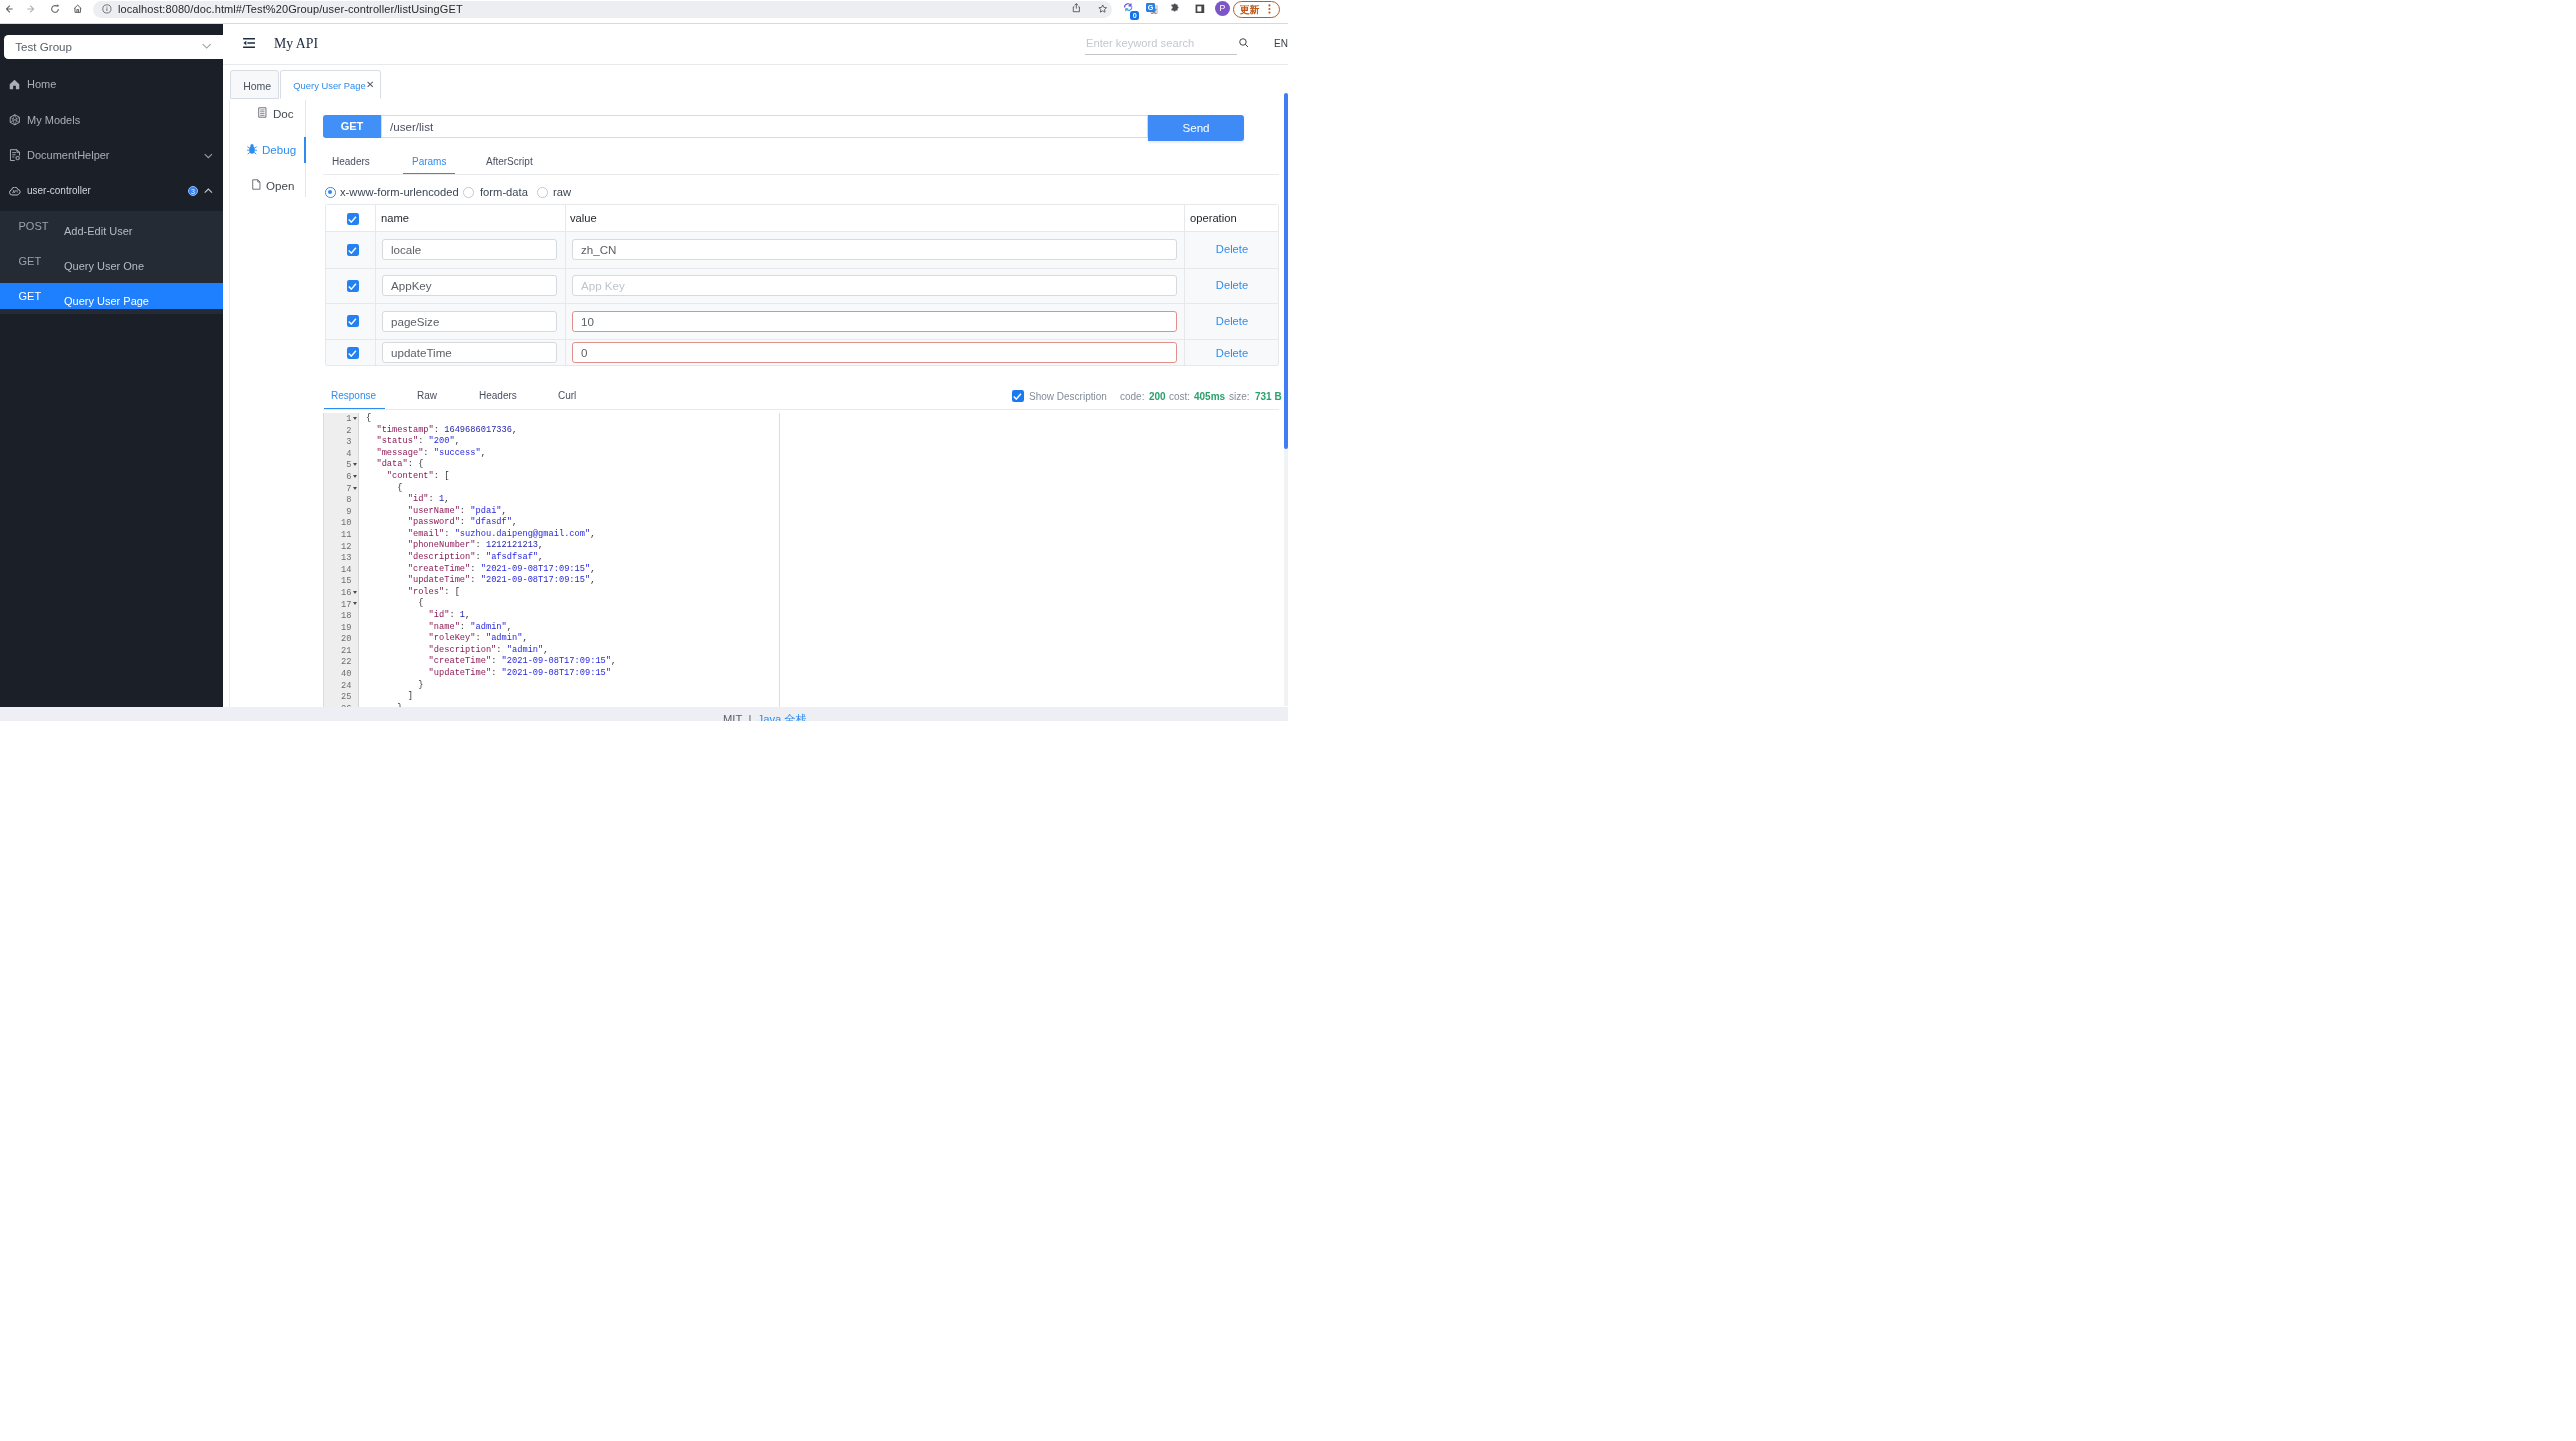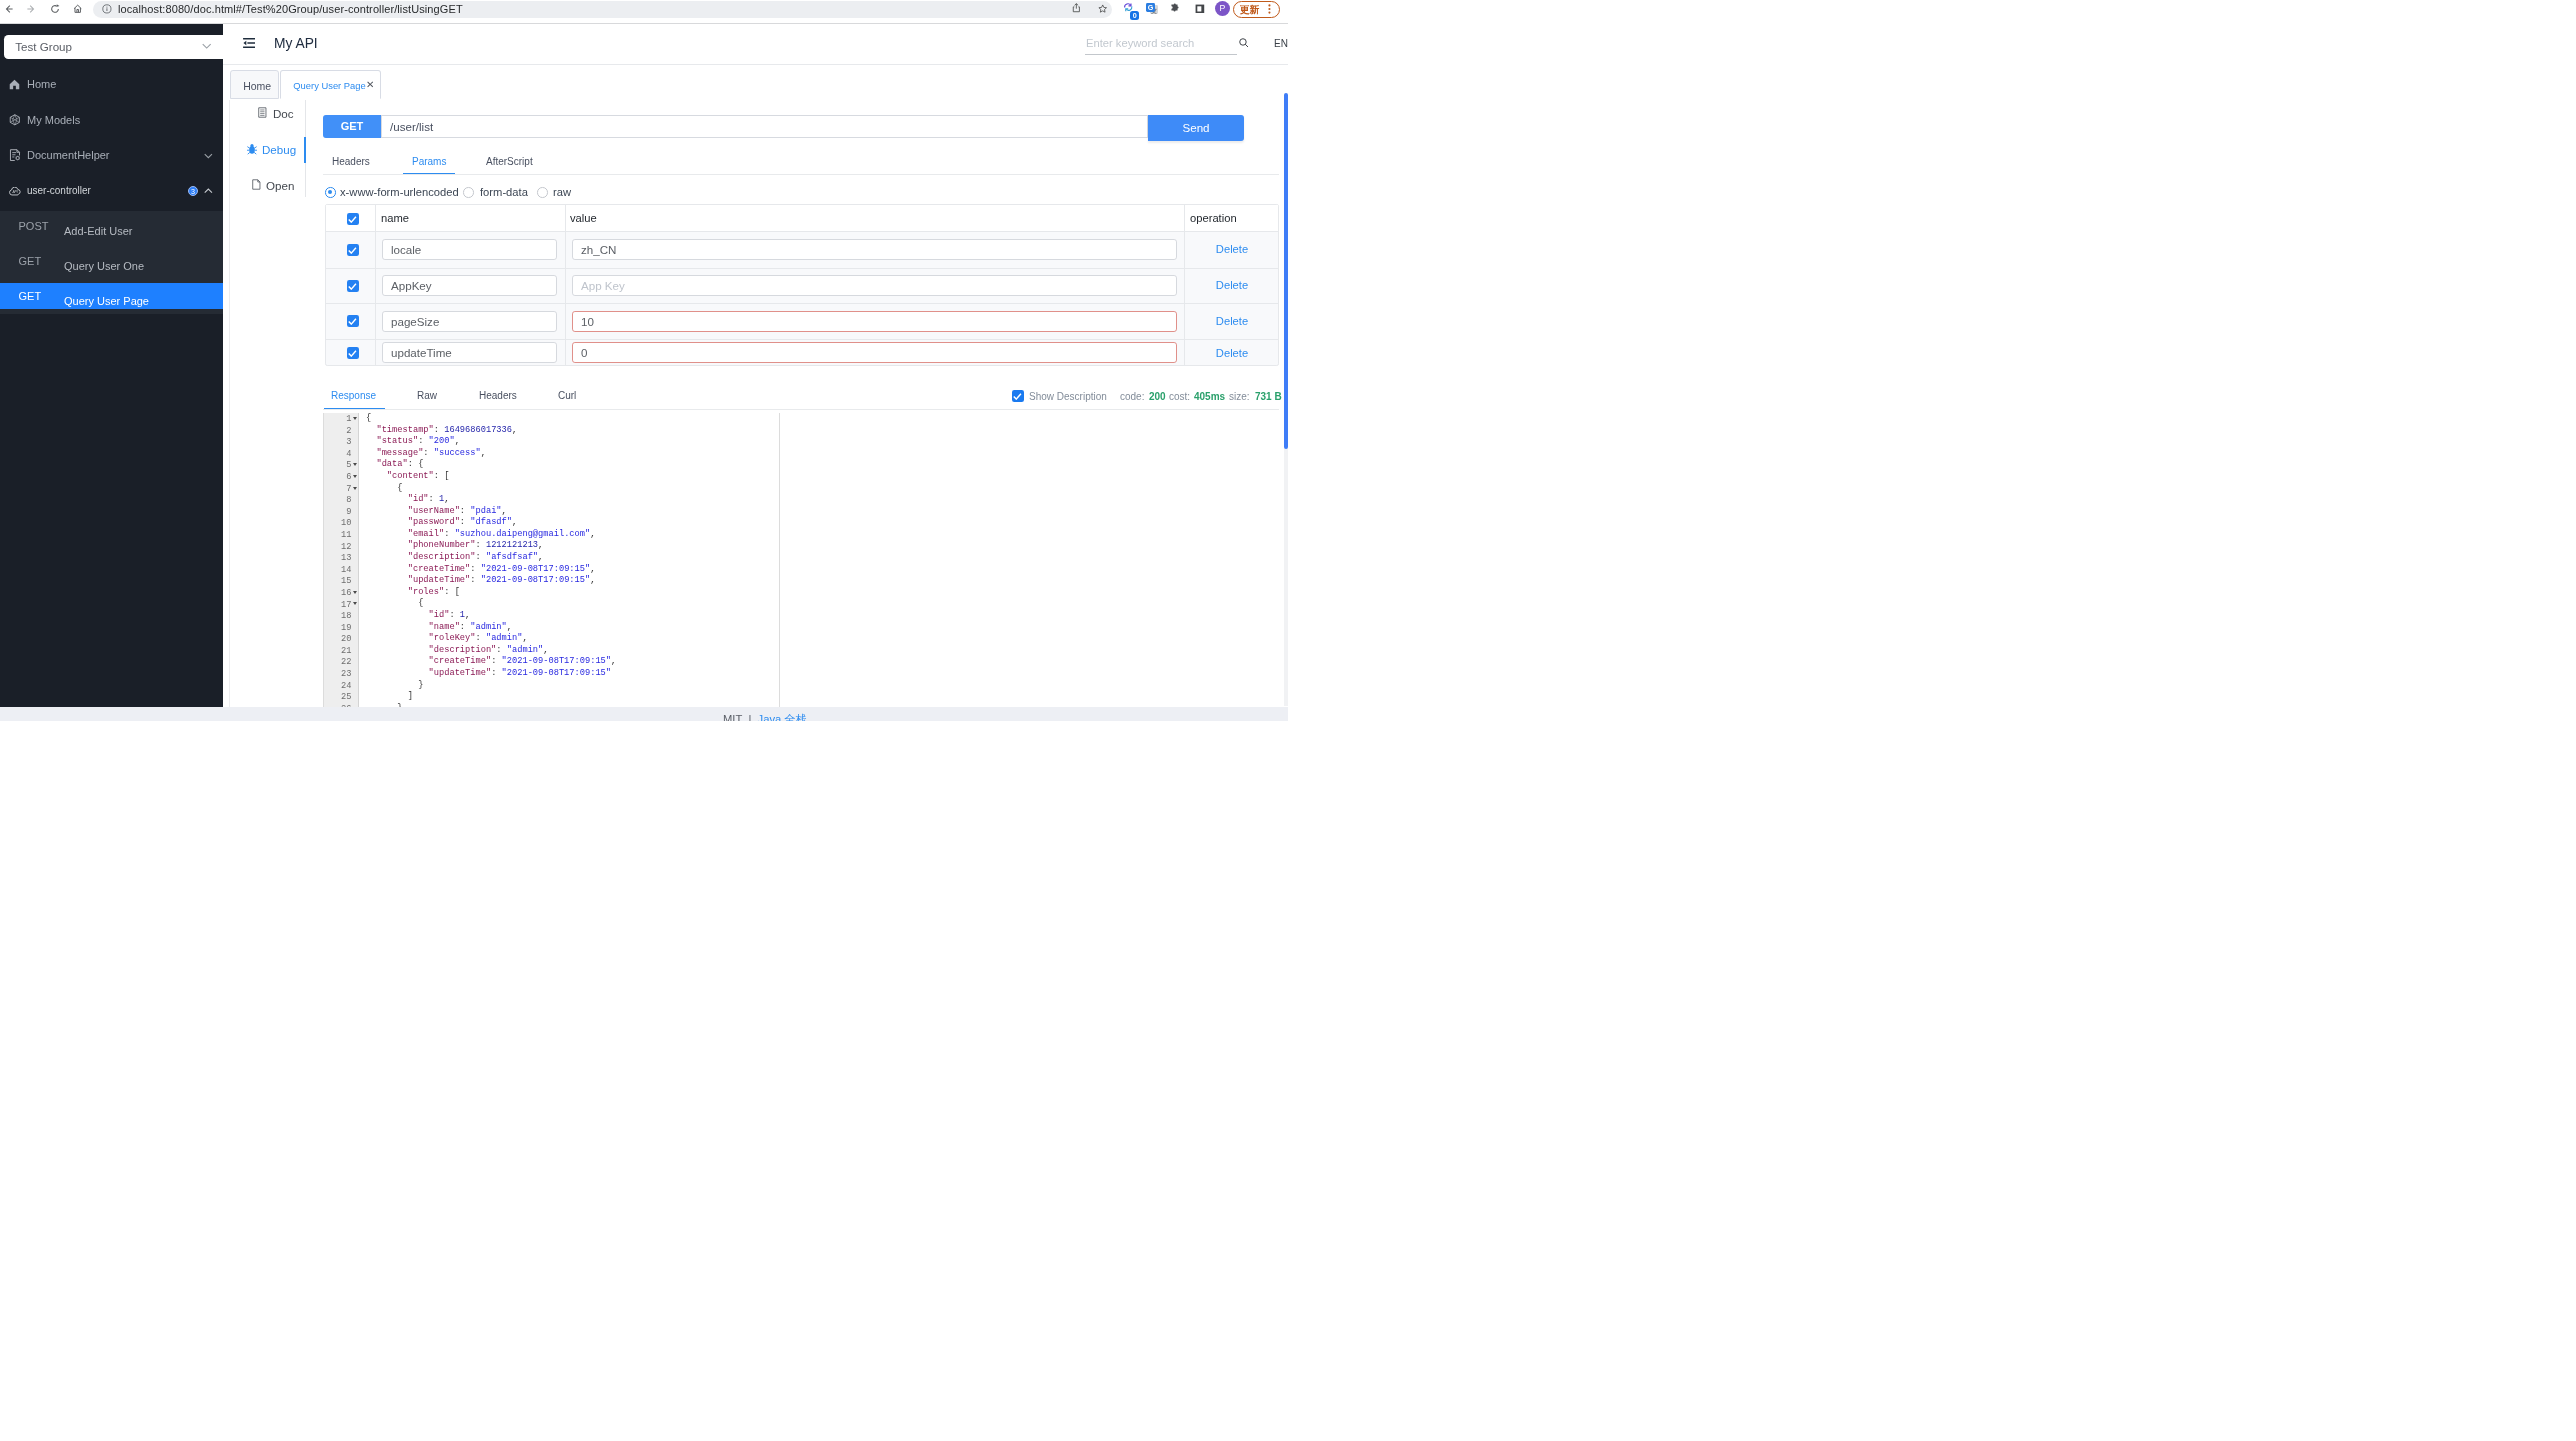--- a/index.html
+++ b/index.html
@@ -27,21 +27,21 @@
 #badge { position:absolute; left:188px; top:9px; width:10px; height:10px; border-radius:50%; background:#2e7ff7; border:1.1px solid #9db9ef; color:#fff; font-size:7.2px; text-align:center; line-height:9.8px; }
 #submenu { position:absolute; left:0; top:187px; width:223px; height:103px; background:#252b34; }
 .srow { position:absolute; left:0; width:223px; height:26px; font-size:11px; }
 .srow .m { position:absolute; left:18.5px; top:6.5px; color:#9ba1a9; }
 .srow .n { position:absolute; left:64px; top:12px; color:#b6bbc2; }
 .srow.sel { background:#1e80ff; }
 .srow.sel .m, .srow.sel .n { color:#fff; }
 
 
 #hdr { position:absolute; left:223px; top:24px; width:1065px; height:40px; background:#fff; }
-#hdr .title { position:absolute; left:51px; top:11.6px; font-size:13.8px; color:#202d40; }
+#hdr .title { position:absolute; left:51px; top:11.6px; font-size:13.8px; color:#202d40;font-family:Liberation Serif, serif; }
 #gap { position:absolute; left:223px; top:64px; width:1065px; height:1.4px; background:#e7e9ec; }
 #searchline { position:absolute; left:862px; top:30px; width:152px; border-bottom:0.7px solid #c3c7cc; height:0.7px; }
 #searchph { position:absolute; left:863px; top:13px; font-size:11.2px; color:#c2c8cf; }
 #en { position:absolute; left:1051px; top:13.8px; font-size:10px; color:#3a4048; }
 
 
 #content { position:absolute; left:223px; top:66px; width:1065px; height:641px; background:#fff; }
 .tab { position:absolute; top:4.3px; height:29px; border:0.7px solid #d8dce5; font-size:11px; }
 #tab1 { left:7.2px; width:49px; background:#f7f8fa; border-radius:2.9px 2.9px 0 0; color:#495060; }
 #tab1 span { position:absolute; left:12px; top:8.3px; font-size:10.5px; }
@@ -428,21 +428,21 @@
       <div class="ln" style="top:198px">18</div>
       <div class="cl1" style="top:197px">            <span class="k">"id"</span>: <span class="n2">1</span>,</div>
       <div class="ln" style="top:210px">19</div>
       <div class="cl1" style="top:209px">            <span class="k">"name"</span>: <span class="s">"admin"</span>,</div>
       <div class="ln" style="top:221px">20</div>
       <div class="cl1" style="top:220px">            <span class="k">"roleKey"</span>: <span class="s">"admin"</span>,</div>
       <div class="ln" style="top:233px">21</div>
       <div class="cl1" style="top:232px">            <span class="k">"description"</span>: <span class="s">"admin"</span>,</div>
       <div class="ln" style="top:244px">22</div>
       <div class="cl1" style="top:243px">            <span class="k">"createTime"</span>: <span class="s">"2021-09-08T17:09:15"</span>,</div>
-      <div class="ln" style="top:256px">23</div>
+      <div class="ln" style="top:256px">40</div>
       <div class="cl1" style="top:255px">            <span class="k">"updateTime"</span>: <span class="s">"2021-09-08T17:09:15"</span></div>
       <div class="ln" style="top:268px">24</div>
       <div class="cl1" style="top:267px">          }</div>
       <div class="ln" style="top:279px">25</div>
       <div class="cl1" style="top:278px">        ]</div>
       <div class="ln" style="top:291px">26</div>
       <div class="cl1" style="top:290px">      }</div>
     </div>
   </div>
   <div id="footer">

